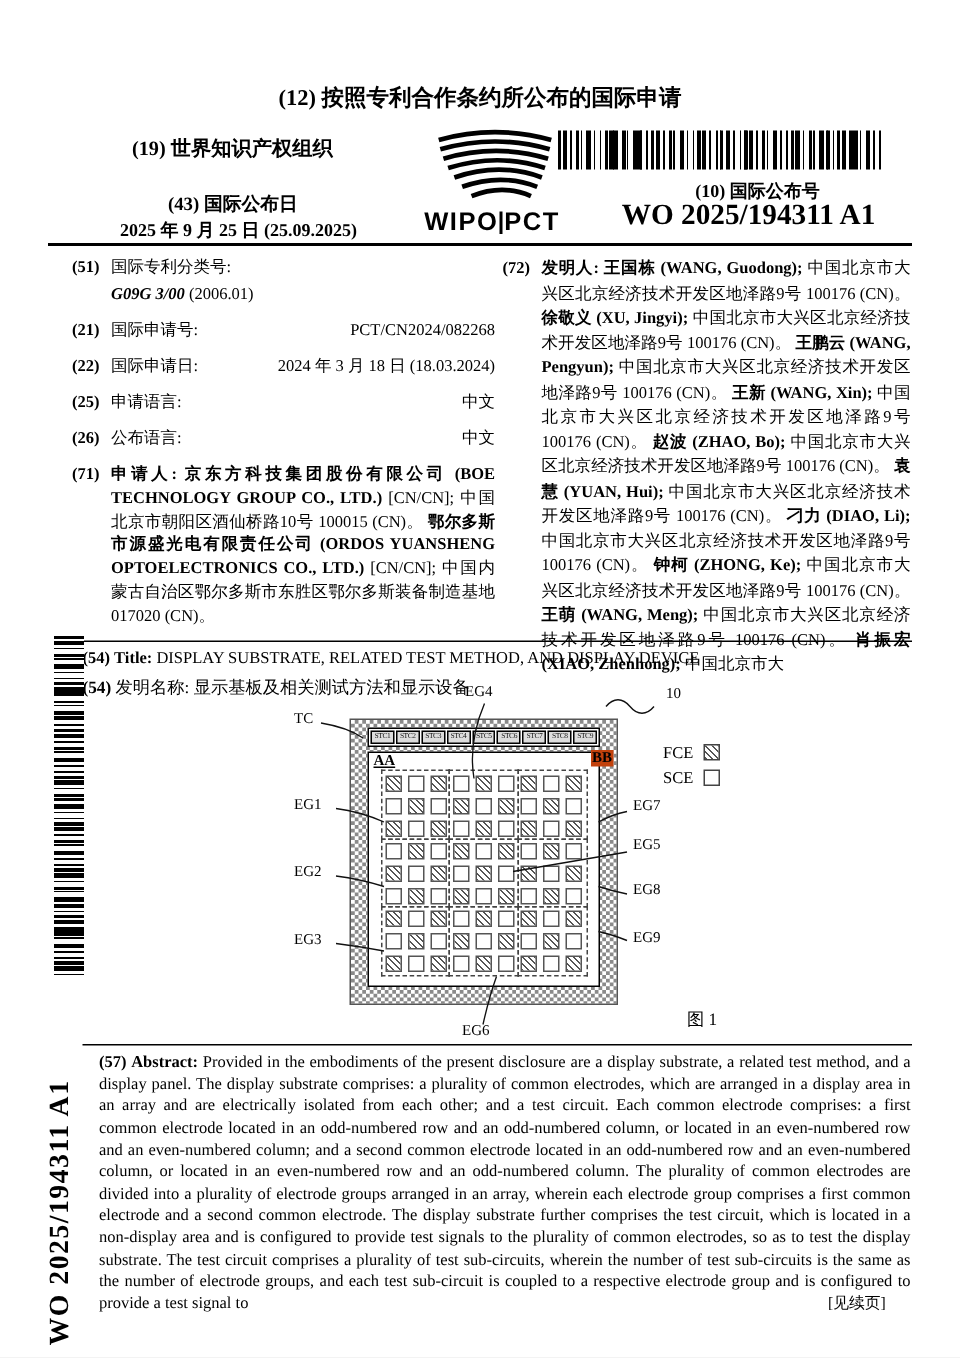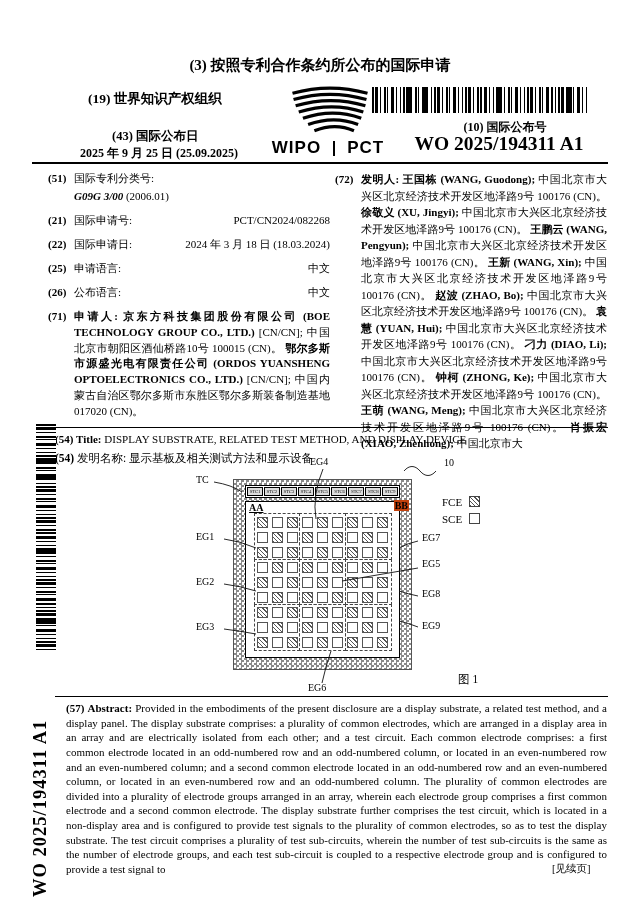--- a/index.html
+++ b/index.html
@@ -8,21 +8,21 @@
   .abs{position:absolute;}
   .b{font-weight:bold;}
   
   .h12{left:0;right:0;top:56px;text-align:center;font-weight:bold;font-size:15px;}
   .org1{left:88px;top:90px;font-weight:bold;font-size:13.5px;}
   .org2{left:106px;top:109px;width:140px;text-align:center;font-weight:bold;font-size:13px;letter-spacing:8px;}
   .org3{left:112px;top:128px;font-weight:bold;font-size:12.5px;}
   .org4{left:80px;top:145px;width:190px;font-weight:bold;font-size:12px;}
   .logo-svg{left:276px;top:86px;}
   .logo-text{left:262px;top:138px;width:132px;text-align:center;font-family:"Liberation Sans","DejaVu Sans",sans-serif;
-             font-weight:bold;font-size:17px;letter-spacing:1px;display:flex;align-items:center;justify-content:center;gap:12px;}
+             font-weight:bold;font-size:17px;letter-spacing:1px;display:flex;align-items:center;justify-content:center;gap:1px;}
   .vbar{display:inline-block;width:2px;height:15px;background:#000;}
   .barcode-top{left:372px;top:87px;width:216px;height:26px;background-color:#fff;background-image:
     repeating-linear-gradient(90deg,#000 0 2px,transparent 2px 3px,#000 3px 6px,transparent 6px 8px,#000 8px 9px,transparent 9px 12px,#000 12px 14px,transparent 14px 15px,#000 15px 16px,transparent 16px 19px,#000 19px 22px,transparent 22px 24px,#000 24px 25px,transparent 25px 28px,#000 28px 29px,transparent 29px 31px),
     repeating-linear-gradient(90deg,transparent 0 37px,#000 37px 39px,transparent 39px 53px,#000 53px 56px,transparent 56px 71px);}
   .pubnum-label{left:420px;top:119px;width:170px;text-align:center;font-weight:bold;font-size:12px;}
   .pubnum{left:408px;top:133px;width:182px;text-align:center;font-weight:bold;font-size:19.5px;}
   .rule-top{left:32px;top:162px;width:576px;border-top:2px solid #000;height:0;}
   
   .colL{left:48px;top:171px;width:282px;font-size:11px;line-height:1.45;}
   .colR{left:335px;top:171px;width:272px;font-size:11px;line-height:1.5;}
@@ -82,21 +82,21 @@
     repeating-linear-gradient(180deg,#000 0 2px,transparent 2px 3px,#000 3px 6px,transparent 6px 8px,#000 8px 9px,transparent 9px 12px,#000 12px 14px,transparent 14px 15px,#000 15px 16px,transparent 16px 19px,#000 19px 22px,transparent 22px 24px,#000 24px 25px,transparent 25px 28px,#000 28px 29px,transparent 29px 31px),
     repeating-linear-gradient(180deg,transparent 0 37px,#000 37px 39px,transparent 39px 53px,#000 53px 56px,transparent 56px 71px);}
   .vert-pubnum{left:30px;top:652px;height:245px;width:30px;writing-mode:vertical-rl;transform:rotate(180deg);
     font-weight:bold;font-size:18.5px;letter-spacing:1px;white-space:nowrap;}
 </style>
 </head>
 <body>
 
 <div class="page">
 
-  <div class="abs h12">(3) 按照专利合作条约所公布的国际申请</div>
+  <div class="abs h12">(12) 按照专利合作条约所公布的国际申请</div>
   <div class="abs org1">(19) 世界知识产权组织</div>
   <div class="abs org3">(43) 国际公布日</div>
   <div class="abs org4">2025 年 9 月 25 日 (25.09.2025)</div>
 
   <svg class="abs logo-svg" width="108" height="50" viewBox="0 0 100 48">
     <g stroke="#000" stroke-width="3" fill="none">
       <path d="M14,7  Q50,-3 86,7"></path>
       <path d="M15,13 Q50,3  85,13"></path>
       <path d="M17,19 Q51,9  84,19"></path>
       <path d="M20,25 Q52,15 82,25"></path>

